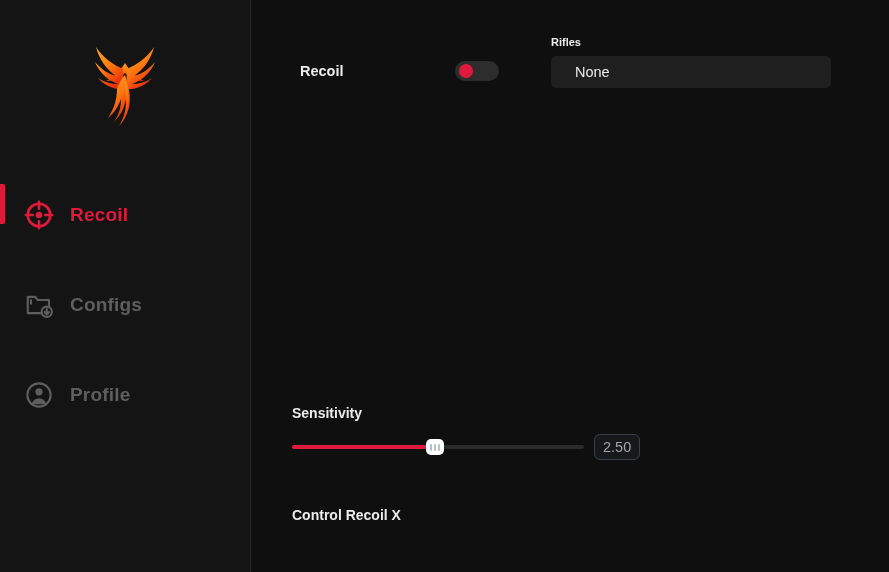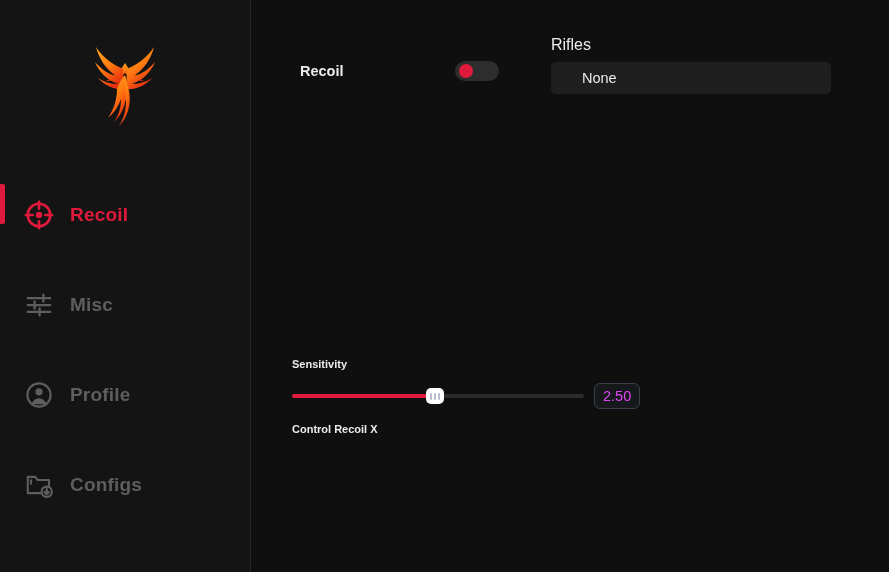--- a/index.html
+++ b/index.html
@@ -123,51 +123,52 @@
   }
 
   
   .select-block {
     position: absolute;
     left: 300px;
     top: 36px;
     width: 280px;
   }
   .select-label {
-    font-size: 16px;
-    font-weight: normal;
+    font-size: 11px;
+    font-weight: bold;
     color: #ececec;
     margin-bottom: 8px;
   }
   .select-box {
     height: 32px;
     background: #1f1f1f;
     border-radius: 5px;
     display: flex;
     align-items: center;
-    padding-left: 31px;
+    padding-left: 24px;
     box-sizing: border-box;
     font-size: 14.5px;
     color: #ebebeb;
     cursor: pointer;
   }
 
   
   .sliders {
     position: absolute;
     left: 41px;
     top: 358px;
     width: 420px;
   }
   .slider-group { margin-bottom: 14px; }
   .slider-label {
-    font-size: 11px;
+    font-size: 14px;
     font-weight: bold;
     color: #ececec;
     margin-bottom: 13px;
+    margin-top: 47px;
   }
   .slider-row {
     display: flex;
     align-items: center;
     height: 26px;
   }
   .track-wrap {
     position: relative;
     width: 292px;
     height: 26px;
@@ -211,21 +212,21 @@
     background: #b9bdd0;
     border-radius: 1px;
   }
   .value-box {
     margin-left: 10px;
     min-width: 44px;
     height: 26px;
     border: 1px solid #3a3f4a;
     border-radius: 6px;
     background: #17181c;
-    color: #d946ef;
+    color: #a3a3a3;
     font-size: 14.5px;
     display: flex;
     align-items: center;
     justify-content: center;
     padding: 8px 8px;
     box-sizing: border-box;
     cursor: text;
   }
 </style>
 </head>
@@ -260,51 +261,42 @@
         <span class="nav-icon">
           <svg width="30" height="30" viewBox="0 0 24 24" fill="none" stroke="#e01a3c" stroke-width="2.1" stroke-linecap="round">
             <circle cx="12" cy="12" r="9"></circle>
             <circle cx="12" cy="12" r="2.6" fill="#e01a3c" stroke="none"></circle>
             <path d="M12 1.5 V7 M12 17 V22.5 M1.5 12 H7 M17 12 H22.5"></path>
           </svg>
         </span>
         <span class="nav-label">Recoil</span>
       </div>
 
-      <div class="nav-item">
-        <span class="nav-icon">
-          <svg width="30" height="30" viewBox="0 0 24 24" fill="none" stroke="#5e5e5e" stroke-width="1.8" stroke-linecap="round">
-            <path d="M3 6.5 H21 M3 12 H21 M3 17.5 H21"></path>
-            <path d="M15.5 3.6 V9.4 M8.5 9.1 V14.9 M12.5 14.6 V20.4"></path>
-          </svg>
-        </span>
-        <span class="nav-label">Misc</span>
-      </div>
-
-      <div class="nav-item">
-        <span class="nav-icon">
-          <svg width="30" height="30" viewBox="0 0 24 24" fill="none" stroke="#5e5e5e" stroke-width="1.7">
-            <circle cx="12" cy="12" r="9.3"></circle>
-            <circle cx="12" cy="9.4" r="2.9" fill="#5e5e5e" stroke="none"></circle>
-            <path d="M5.9 19.4 C7.1 16.2 9.3 14.6 12 14.6 C14.7 14.6 16.9 16.2 18.1 19.4 Z" fill="#5e5e5e" stroke="none"></path>
-          </svg>
-        </span>
-        <span class="nav-label">Profile</span>
-      </div>
 
       <div class="nav-item">
         <span class="nav-icon">
           <svg width="30" height="30" viewBox="0 0 24 24" fill="none" stroke="#5e5e5e" stroke-width="1.7" stroke-linecap="round" stroke-linejoin="round">
             <path d="M3 18.5 V5.5 H9 L11 8 H20 V18.5 Z"></path>
             <path d="M5.6 8.2 V11"></path>
             <circle cx="18.2" cy="17.4" r="4.1" fill="#141414"></circle>
             <path d="M18.2 15.2 V19.3 M16.5 17.7 L18.2 19.4 L19.9 17.7"></path>
           </svg>
         </span>
         <span class="nav-label">Configs</span>
+      </div>
+
+      <div class="nav-item">
+        <span class="nav-icon">
+          <svg width="30" height="30" viewBox="0 0 24 24" fill="none" stroke="#5e5e5e" stroke-width="1.7">
+            <circle cx="12" cy="12" r="9.3"></circle>
+            <circle cx="12" cy="9.4" r="2.9" fill="#5e5e5e" stroke="none"></circle>
+            <path d="M5.9 19.4 C7.1 16.2 9.3 14.6 12 14.6 C14.7 14.6 16.9 16.2 18.1 19.4 Z" fill="#5e5e5e" stroke="none"></path>
+          </svg>
+        </span>
+        <span class="nav-label">Profile</span>
       </div>
 
     </div>
   </div>
 
   <div class="content">
 
     <div class="toggles">
 
       <div class="toggle-row">

